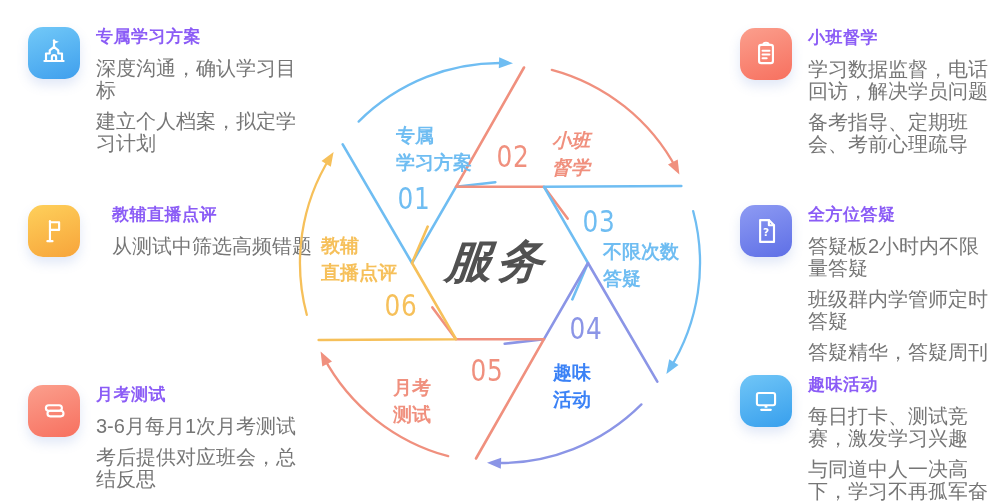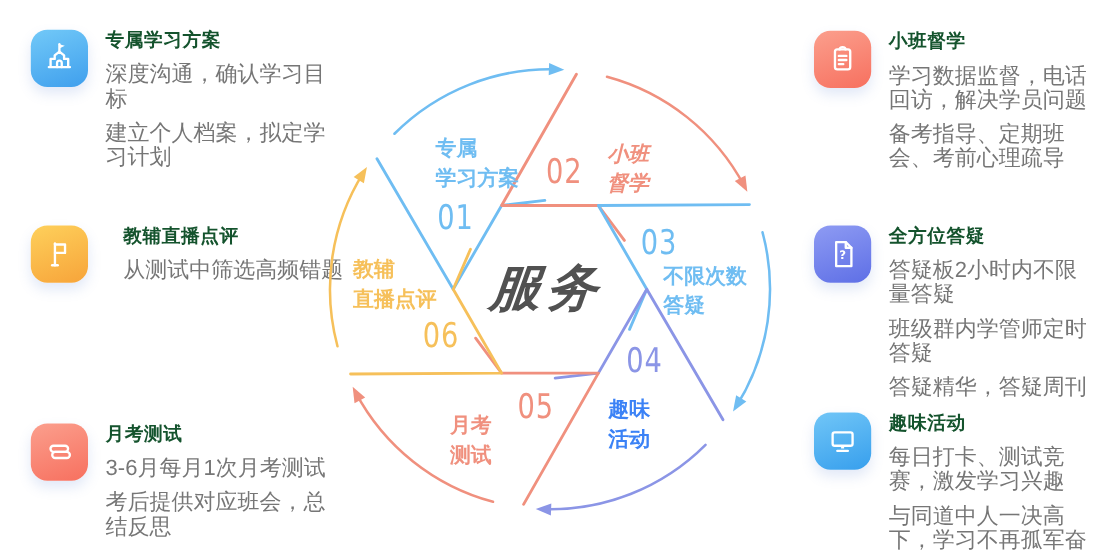--- a/index.html
+++ b/index.html
@@ -12,21 +12,21 @@
   .feature .icon-tile{
     width:52px;height:52px;border-radius:15px;flex:0 0 52px;
     display:flex;align-items:center;justify-content:center;
     box-shadow:0 6px 12px rgba(90,130,210,.18);
   }
   .feature .icon-tile svg{display:block;}
   .feature .ftext{margin-left:16px;}
   .feature .ftext.narrow{width:188px;}
   .feature .ftext.wide{width:215px;}
   .feature h3{
-    margin:0 0 10px 0;font-size:17px;line-height:20px;color:#14532d;
+    margin:0 0 10px 0;font-size:17px;line-height:20px;color:#8b5cf6;
     font-weight:bold;letter-spacing:.5px;
   }
   .feature p{
     margin:0 0 9px 0;font-size:20px;line-height:22px;color:#767676;
   }
   
   #wheel-svg{position:absolute;left:0;top:0;}
   .wheel-num{
     position:absolute;transform:translate(-50%,-50%) scaleX(.8);
     font-family:"DejaVu Sans",sans-serif;font-size:31px;font-weight:400;
@@ -175,21 +175,21 @@
       <span>督学</span>
   </div>
   <div class="wheel-label" style="left: 641px; top: 265px; color: rgb(111, 189, 242);">
     <span>不限次数</span>
       <span>答疑</span>
   </div>
   <div class="wheel-label" style="left: 572px; top: 386px; color: #3b82f6;">
     <span>趣味</span>
       <span>活动</span>
   </div>
-  <div class="wheel-label" style="left: 428px; top: 401px; color: rgb(240, 144, 126);">
+  <div class="wheel-label" style="left: 412px; top: 401px; color: rgb(240, 144, 126);">
     <span>月考</span>
       <span>测试</span>
   </div>
   <div class="wheel-label" style="left: 359px; top: 259px; color: rgb(246, 192, 90);">
     <span>教辅</span>
       <span>直播点评</span>
   </div>
 
   <div id="center-title">服务</div>
 

